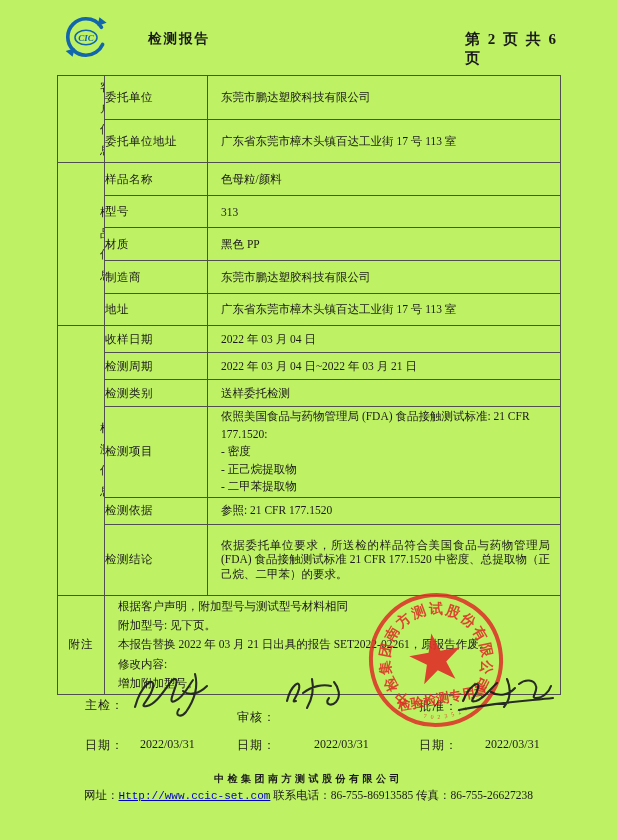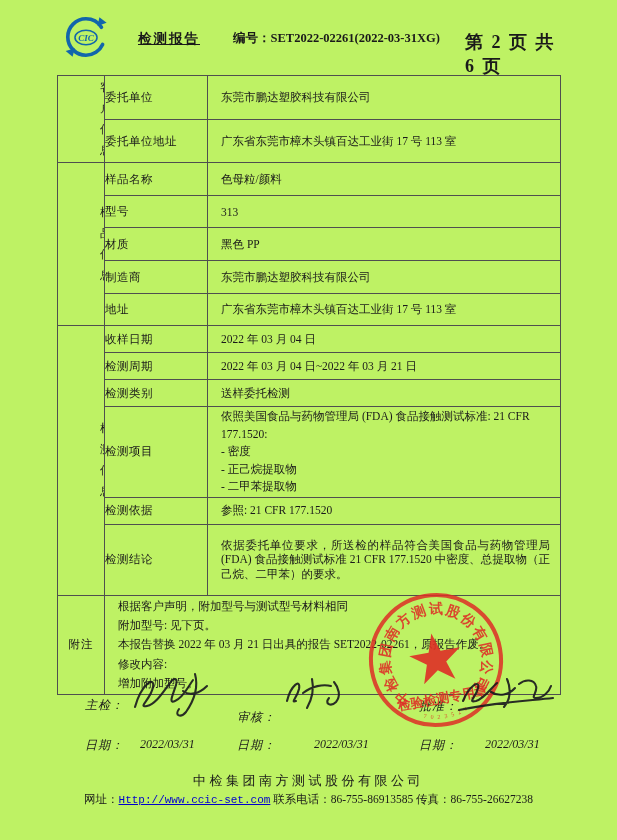--- a/index.html
+++ b/index.html
@@ -2,23 +2,23 @@
 <html><head>
 <meta charset="utf-8">
 <style>
   html,body{margin:0;padding:0;background:#ffffff;}
   body{width:617px;height:840px;font-family:"Liberation Serif","DejaVu Serif",serif;color:#1a1a1a;}
   .page{position:relative;width:617px;height:840px;background:#bef264;overflow:hidden;}
 
   
   .hdr{position:absolute;left:57px;top:12px;width:503px;height:55px;}
   .logo{position:absolute;left:6px;top:2px;width:46px;height:46px;}
-  .hdr-title{position:absolute;left:81px;top:18px;font-size:13.5px;font-weight:bold;letter-spacing:2px;text-decoration:underline;}
+  .hdr-title{position:absolute;left:91px;top:18px;font-size:13.5px;font-weight:bold;letter-spacing:2px;}
   .hdr-no{position:absolute;left:176px;top:18px;font-size:12.5px;font-weight:bold;}
-  .hdr-page{position:absolute;left:408px;top:18px;font-size:18px;font-weight:bold;letter-spacing:2px;}
+  .hdr-page{position:absolute;left:408px;top:18px;font-size:15px;font-weight:bold;letter-spacing:2px;}
 
   
   table.info{position:absolute;left:57px;top:75px;width:503px;border-collapse:collapse;table-layout:fixed;}
   table.info td{border:1px solid #4f4f4f;font-size:11.5px;vertical-align:middle;overflow:hidden;}
   td.grp{text-align:center;letter-spacing:1px;font-size:12px;}
   td.grp div{line-height:21px;padding-left:41px;}
   td.lbl{padding-left:0;letter-spacing:.5px;}
   td.val{padding-left:13px;padding-right:10px;}
   tr.h35{height:35px;} tr.h34{height:34px;} tr.h33{height:33px;} tr.h32{height:32px;}
   tr.h27{height:27px;} tr.h86{height:86px;} tr.h45{height:45px;} tr.h97{height:97px;}
@@ -27,29 +27,29 @@
   .nln{line-height:19.2px;}
 
   
   .stamp{position:absolute;left:365px;top:589px;width:142px;height:142px;z-index:4;pointer-events:none;}
   .stamp svg{transform:rotate(-10deg);}
   .ring-ch{font-size:14px;font-weight:bold;fill:rgba(222,46,38,.88);text-anchor:middle;dominant-baseline:central;font-family:"Liberation Serif",serif;}
   .serial-ch{font-size:6px;fill:rgba(222,46,38,.8);text-anchor:middle;dominant-baseline:central;}
   .stamp-sub{font-size:13px;font-weight:bold;fill:rgba(222,46,38,.9);text-anchor:middle;font-family:"Liberation Serif",serif;}
 
   
-  .sigzone{position:absolute;left:57px;top:665px;width:503px;height:100px;font-size:12px;font-style:italic;}
+  .sigzone{position:absolute;left:57px;top:665px;width:503px;height:100px;font-size:12px;}
   .sigzone .lab{position:absolute;font-size:12px;letter-spacing:1px;}
   .sig{position:absolute;z-index:6;}
   .sig path{stroke:#17171d;stroke-width:2.1;fill:none;stroke-linecap:round;stroke-linejoin:round;opacity:.9;}
   .dateval{position:absolute;font-size:12px;}
 
   
   .foot{position:absolute;left:0;top:772px;width:617px;text-align:center;}
-  .foot .co{font-size:13px;font-weight:normal;letter-spacing:3.5px;}
+  .foot .co{font-size:10px;font-weight:bold;letter-spacing:3.5px;}
   .foot .l2{font-size:11.5px;margin-top:3px;}
   .foot .l3{font-size:11.5px;margin-top:2px;}
   .foot .gap{display:inline-block;width:14px;}
   a.url{font-family:"Liberation Mono","DejaVu Sans Mono",monospace;font-size:11px;color:#0000cc;text-decoration:underline;}
 </style>
 </head>
 <body>
 
 <div class="page">
 
@@ -57,21 +57,20 @@
     <div class="logo">
       <svg width="46" height="46" viewBox="0 0 48 48">
         <circle cx="24" cy="24" r="19" fill="none" stroke="#1266ab" stroke-width="3.8" stroke-dasharray="100 19" stroke-dashoffset="-8" stroke-linecap="round"></circle>
         <polygon points="38,3.5 45.5,9 36,12.5" fill="#1266ab"></polygon>
         <polygon points="10,44.5 2.8,38.6 12.4,35.8" fill="#1266ab"></polygon>
         <ellipse cx="24" cy="24.5" rx="11.5" ry="7.5" fill="none" stroke="#1266ab" stroke-width="1.6"></ellipse>
         <text x="24" y="28.5" text-anchor="middle" font-size="9.5" font-weight="bold" font-style="italic" fill="#1266ab" font-family="Liberation Serif,serif">CIC</text>
       </svg>
     </div>
     <div class="hdr-title">检测报告</div>
-    <div class="hdr-no"><span>编号：</span><span>SET2022-02261(2022-03-31XG)</span></div>
     <div class="hdr-page">第 2 页 共 6 页</div>
   </div>
 
   <table class="info">
     <colgroup>
         <col style="width:47px">
         <col style="width:103px">
         <col style="width:353px">
       </colgroup>
     <tbody>

